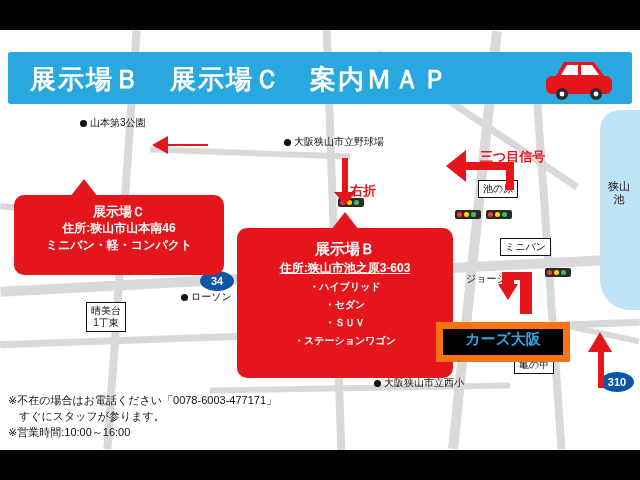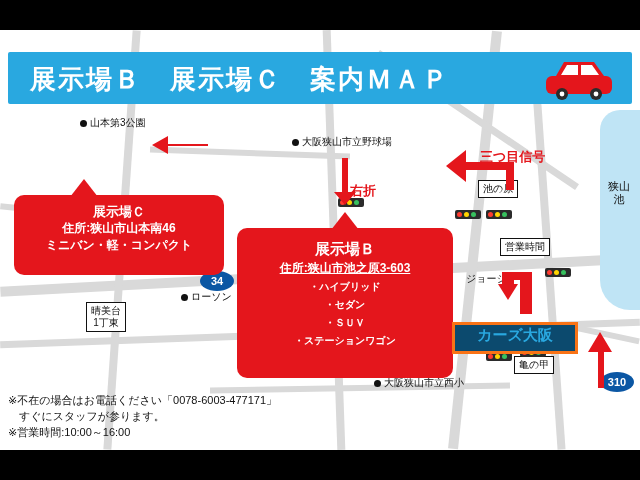--- a/index.html
+++ b/index.html
@@ -40,21 +40,21 @@
   #bubble-c:after{left:56px;top:-16px;border-left:14px solid transparent;border-right:14px solid transparent;border-bottom:18px solid #e4161c;}
 
   #bubble-b{left:237px;top:198px;width:216px;height:140px;padding-top:10px;}
   #bubble-b .b-title{font-size:15px;line-height:21px;}
   #bubble-b .b-addr{font-size:12px;line-height:19px;font-weight:bold;text-decoration:underline;}
   #bubble-b .b-li{font-size:10px;line-height:18px;font-weight:bold;}
   #bubble-b:after{left:94px;top:-16px;border-left:14px solid transparent;border-right:14px solid transparent;border-bottom:18px solid #e4161c;}
 
   .red-txt{position:absolute;color:#e4161c;font-size:13px;font-weight:bold;white-space:nowrap;}
 
-  .dealer-box{position:absolute;left:452px;top:292px;width:120px;height:26px;background:#0c4a6e;border:3px solid #f97316;}
+  .dealer-box{position:absolute;left:436px;top:292px;width:120px;height:26px;background:#000000;border:7px solid #f97316;}
   .dealer-box span{display:block;color:#29a8e0;font-size:15px;font-weight:bold;line-height:20px;text-align:center;}
   .route-oval{position:absolute;width:34px;height:20px;background:#0b57a4;color:#fff;font-size:11px;font-weight:bold;text-align:center;line-height:20px;border-radius:50%;}
 
   .note{position:absolute;left:8px;top:362px;width:260px;font-size:11px;color:#111;line-height:16px;}
   .note div{white-space:nowrap;}
 
   .pond-label{position:absolute;right:8px;top:150px;width:26px;color:#111;font-size:11px;line-height:13px;text-align:center;}
 
   .arrow{position:absolute;}
 </style>
@@ -76,38 +76,38 @@
     <div class="road" style="left:210px;top:355px;width:300px;height:6px;transform:rotate(-1deg);"></div>
     <div class="road" style="left:0;top:180px;width:130px;height:6px;transform:rotate(6deg);"></div>
     <div class="road" style="left:560px;top:300px;width:80px;height:6px;transform:rotate(12deg);"></div>
 
     <div class="river" style="left:600px;top:80px;width:40px;height:200px;border-radius:20px 0 0 30px;"></div>
     <div class="pond-label">狭山池</div>
 
     <div class="poi" style="left:80px;top:86px;">
       <span class="dot"></span><span class="txt">山本第3公園</span>
     </div>
-    <div class="poi" style="left:292px;top:105px;text-align:center;">
+    <div class="poi" style="left:284px;top:105px;text-align:center;">
       <span class="dot"></span><span class="txt">大阪狭山市立野球場</span>
     </div>
     <div class="poi" style="left:181px;top:260px;">
       <span class="dot"></span><span class="txt">ローソン</span>
     </div>
     <div class="poi" style="left:466px;top:242px;">
       <span class="txt">ジョーシン</span><span class="dot" style="margin-left:4px;margin-right:0;"></span>
     </div>
     <div class="poi" style="left:336px;top:314px;">
       <span class="dot"></span><span class="txt">大阪狭山郵便局</span>
     </div>
     <div class="poi" style="left:374px;top:346px;">
       <span class="dot"></span><span class="txt">大阪狭山市立西小</span>
     </div>
 
     <div class="label-box" style="left:478px;top:150px;">池の原</div>
-    <div class="label-box" style="left:500px;top:208px;">営業時間</div>
+    <div class="label-box" style="left:500px;top:208px;">ミニバン</div>
     <div class="label-box" style="left:86px;top:272px;white-space:pre-line;">晴美台
 1丁東</div>
     <div class="label-box" style="left:440px;top:293px;">岩室東</div>
     <div class="label-box" style="left:514px;top:326px;">亀の甲</div>
 
     <div class="signal" style="left:338px;top:168px;">
         <i></i>
         <i></i>
         <i></i>
       </div>

